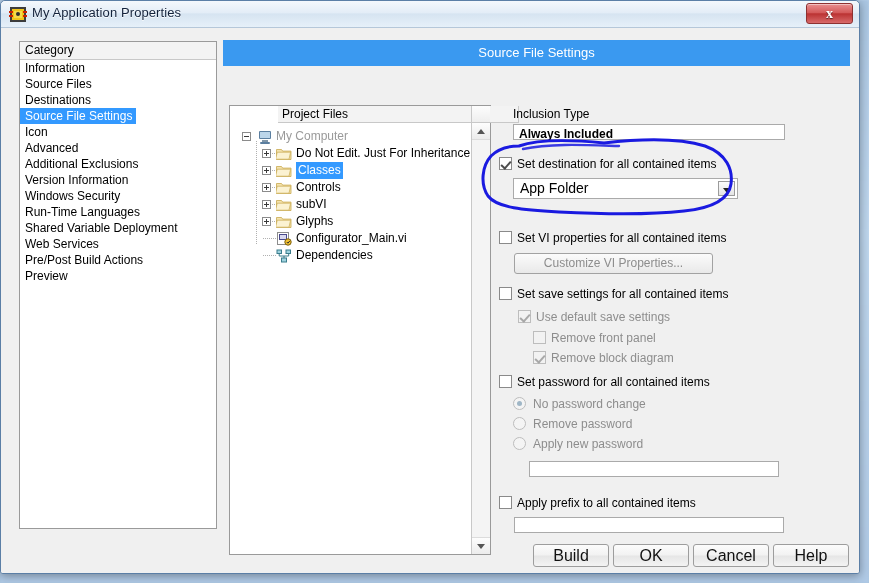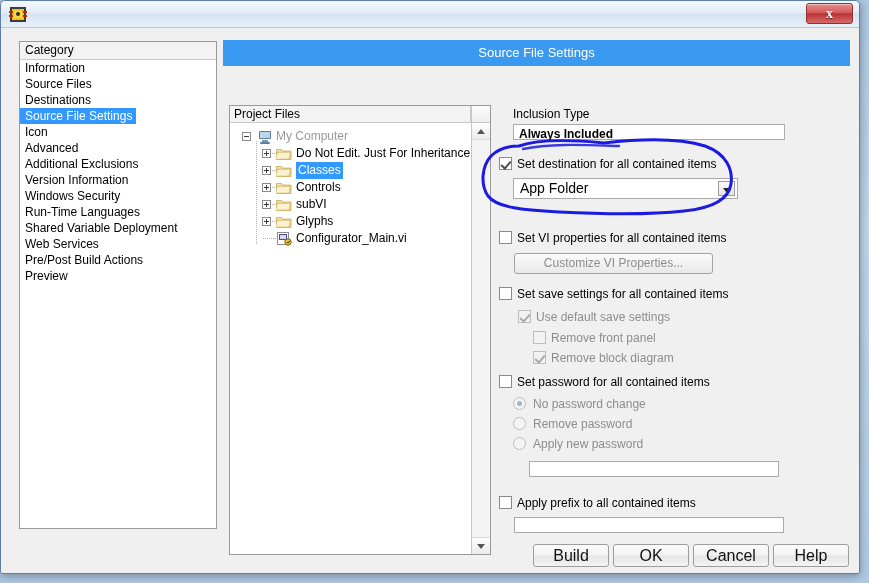--- a/index.html
+++ b/index.html
@@ -75,21 +75,21 @@
 
   
   .section-header{
     position:absolute; left:222px; top:12px; width:627px; height:26px;
     background:#3a99f0; color:#fff; text-align:center; line-height:26px; font-size:13px;
   }
 
   
   .tree-panel{
     position:absolute; left:228px; top:77px; width:262px; height:450px;
-    background:#fff; border:1px solid #9a9a9a;
+    background:#fff; border:1px solid #9a9a9a;padding-left:48px;
   }
   .tree-header{
     height:17px; line-height:16px; padding-left:4px; font-size:12px;
     background:#f3f3f3; border-bottom:1px solid #c8c8c8;
     border-right:1px solid #c8c8c8; width:241px;
   }
   .tree-scroll-corner{
     position:absolute; right:0; top:0; width:19px; height:17px;
     background:linear-gradient(180deg,#fdfdfd,#eeeeee);
     border-bottom:1px solid #c8c8c8; border-left:1px solid #c8c8c8;
@@ -200,20 +200,21 @@
     <svg class="title-icon" viewBox="0 0 18 17">
       <rect x="1" y="1" width="16" height="15" fill="#3c3c3c"></rect>
       <rect x="3" y="3" width="12" height="11" fill="#f0c419"></rect>
       <rect x="5" y="5" width="8" height="7" fill="#f5d94a"></rect>
       <rect x="0" y="5" width="4" height="2" fill="#cc2200"></rect>
       <rect x="0" y="9" width="4" height="2" fill="#cc2200"></rect>
       <rect x="14" y="5" width="4" height="2" fill="#cc2200"></rect>
       <rect x="14" y="9" width="4" height="2" fill="#cc2200"></rect>
       <circle cx="9" cy="8" r="2" fill="#2f2f2f"></circle>
     </svg>
+    <div class="title-text">My Application Properties</div>
     <div class="close-btn">
       <div class="x">x</div>
     </div>
   </div>
 
   <div class="body-area">
 
     <div class="category-panel">
       <div class="cat-header">Category</div>
       <div id="cat-list">
@@ -310,20 +311,30 @@
               <div class="dots-h" style="left:27px; top:8px; width:13px;"></div>
               <svg class="ico-vi" viewBox="0 0 16 14">
                 <rect x="1.5" y="0.5" width="11" height="12" fill="#fff" stroke="#8c8c8c"></rect>
                 <rect x="3" y="2" width="8" height="6" fill="#4a4a8c"></rect>
                 <rect x="4" y="3" width="6" height="4" fill="#d8d8ee"></rect>
                 <circle cx="12" cy="10" r="3.2" fill="#f2c233" stroke="#7a5d0a"></circle>
                 <path d="M10.8,10 l1.1,1.2 l2-2.3" fill="none" stroke="#2c2c2c" stroke-width="1"></path>
               </svg>
               <span class="lbl">Configurator_Main.vi</span>
             </div>
+            <div class="node child">
+              <div class="dots-h" style="left:27px; top:8px; width:13px;"></div>
+              <svg class="ico-dep" viewBox="0 0 16 14">
+                <rect x="1" y="1" width="4.5" height="3.5" fill="#9fd3df" stroke="#3b7c8c"></rect>
+                <rect x="10" y="1" width="4.5" height="3.5" fill="#9fd3df" stroke="#3b7c8c"></rect>
+                <rect x="5.5" y="9" width="5" height="4" fill="#9fd3df" stroke="#3b7c8c"></rect>
+                <path d="M3.2,4.5 v2.5 h9.5 v-2.5 M8,7 v2" fill="none" stroke="#3b7c8c"></path>
+              </svg>
+              <span class="lbl">Dependencies</span>
+            </div>
           </div>
       </div>
     </div>
 
     <div>
 
       <div class="opt-label" style="left:512px; top:79px;">Inclusion Type</div>
       <div class="field bold" style="left:512px; top:96px; width:272px;">Always Included</div>
 
       <div class="chk checked" style="left:498px; top:129px;"></div>

